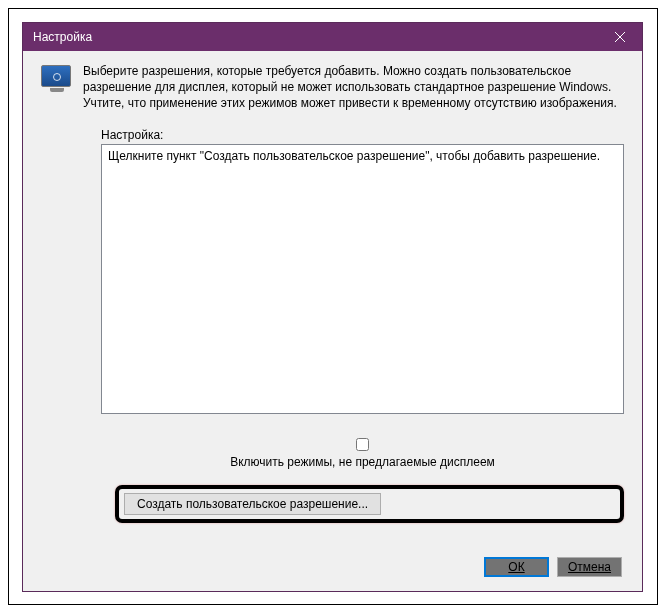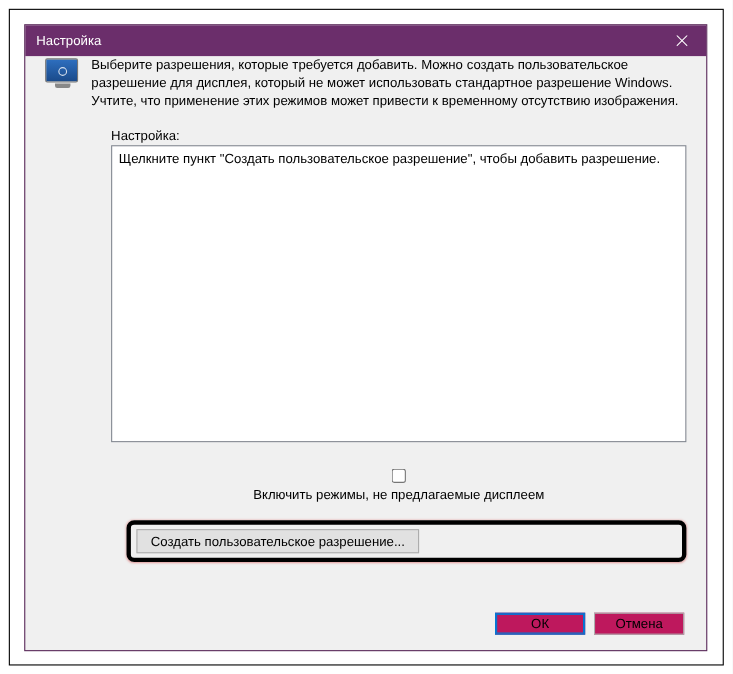--- a/index.html
+++ b/index.html
@@ -48,21 +48,21 @@
     width: 45px;
     height: 30px;
     display: flex;
     align-items: center;
     justify-content: center;
     color: #fff;
   }
   .close-btn svg { width: 10px; height: 10px; }
   .content {
     flex: 1;
-    padding: 0 18px 14px 18px;
+    padding: 12px 18px 14px 18px;
     display: flex;
     flex-direction: column;
     color: #000;
   }
   .intro {
     display: flex;
     gap: 10px;
     margin-bottom: 10px;
   }
   .monitor-icon {
@@ -135,24 +135,25 @@
   .footer {
     display: flex;
     justify-content: flex-end;
     gap: 8px;
     padding: 0 2px 0 0;
     margin-top: auto;
   }
   .std-btn {
     font-family: inherit;
     font-size: 12px;
-    width: 82px;
+    width: 65px;
     padding: 2px 0;
-    background: #be185d;
+    background: #737373;
     border: 1px solid #adadad;
+    text-decoration: underline;
   }
   .std-btn.default {
     border: 1px solid #0078d7;
     outline: 1px solid #0078d7;
     outline-offset: -2px;
   }
 </style>
 </head>
 <body>
 

